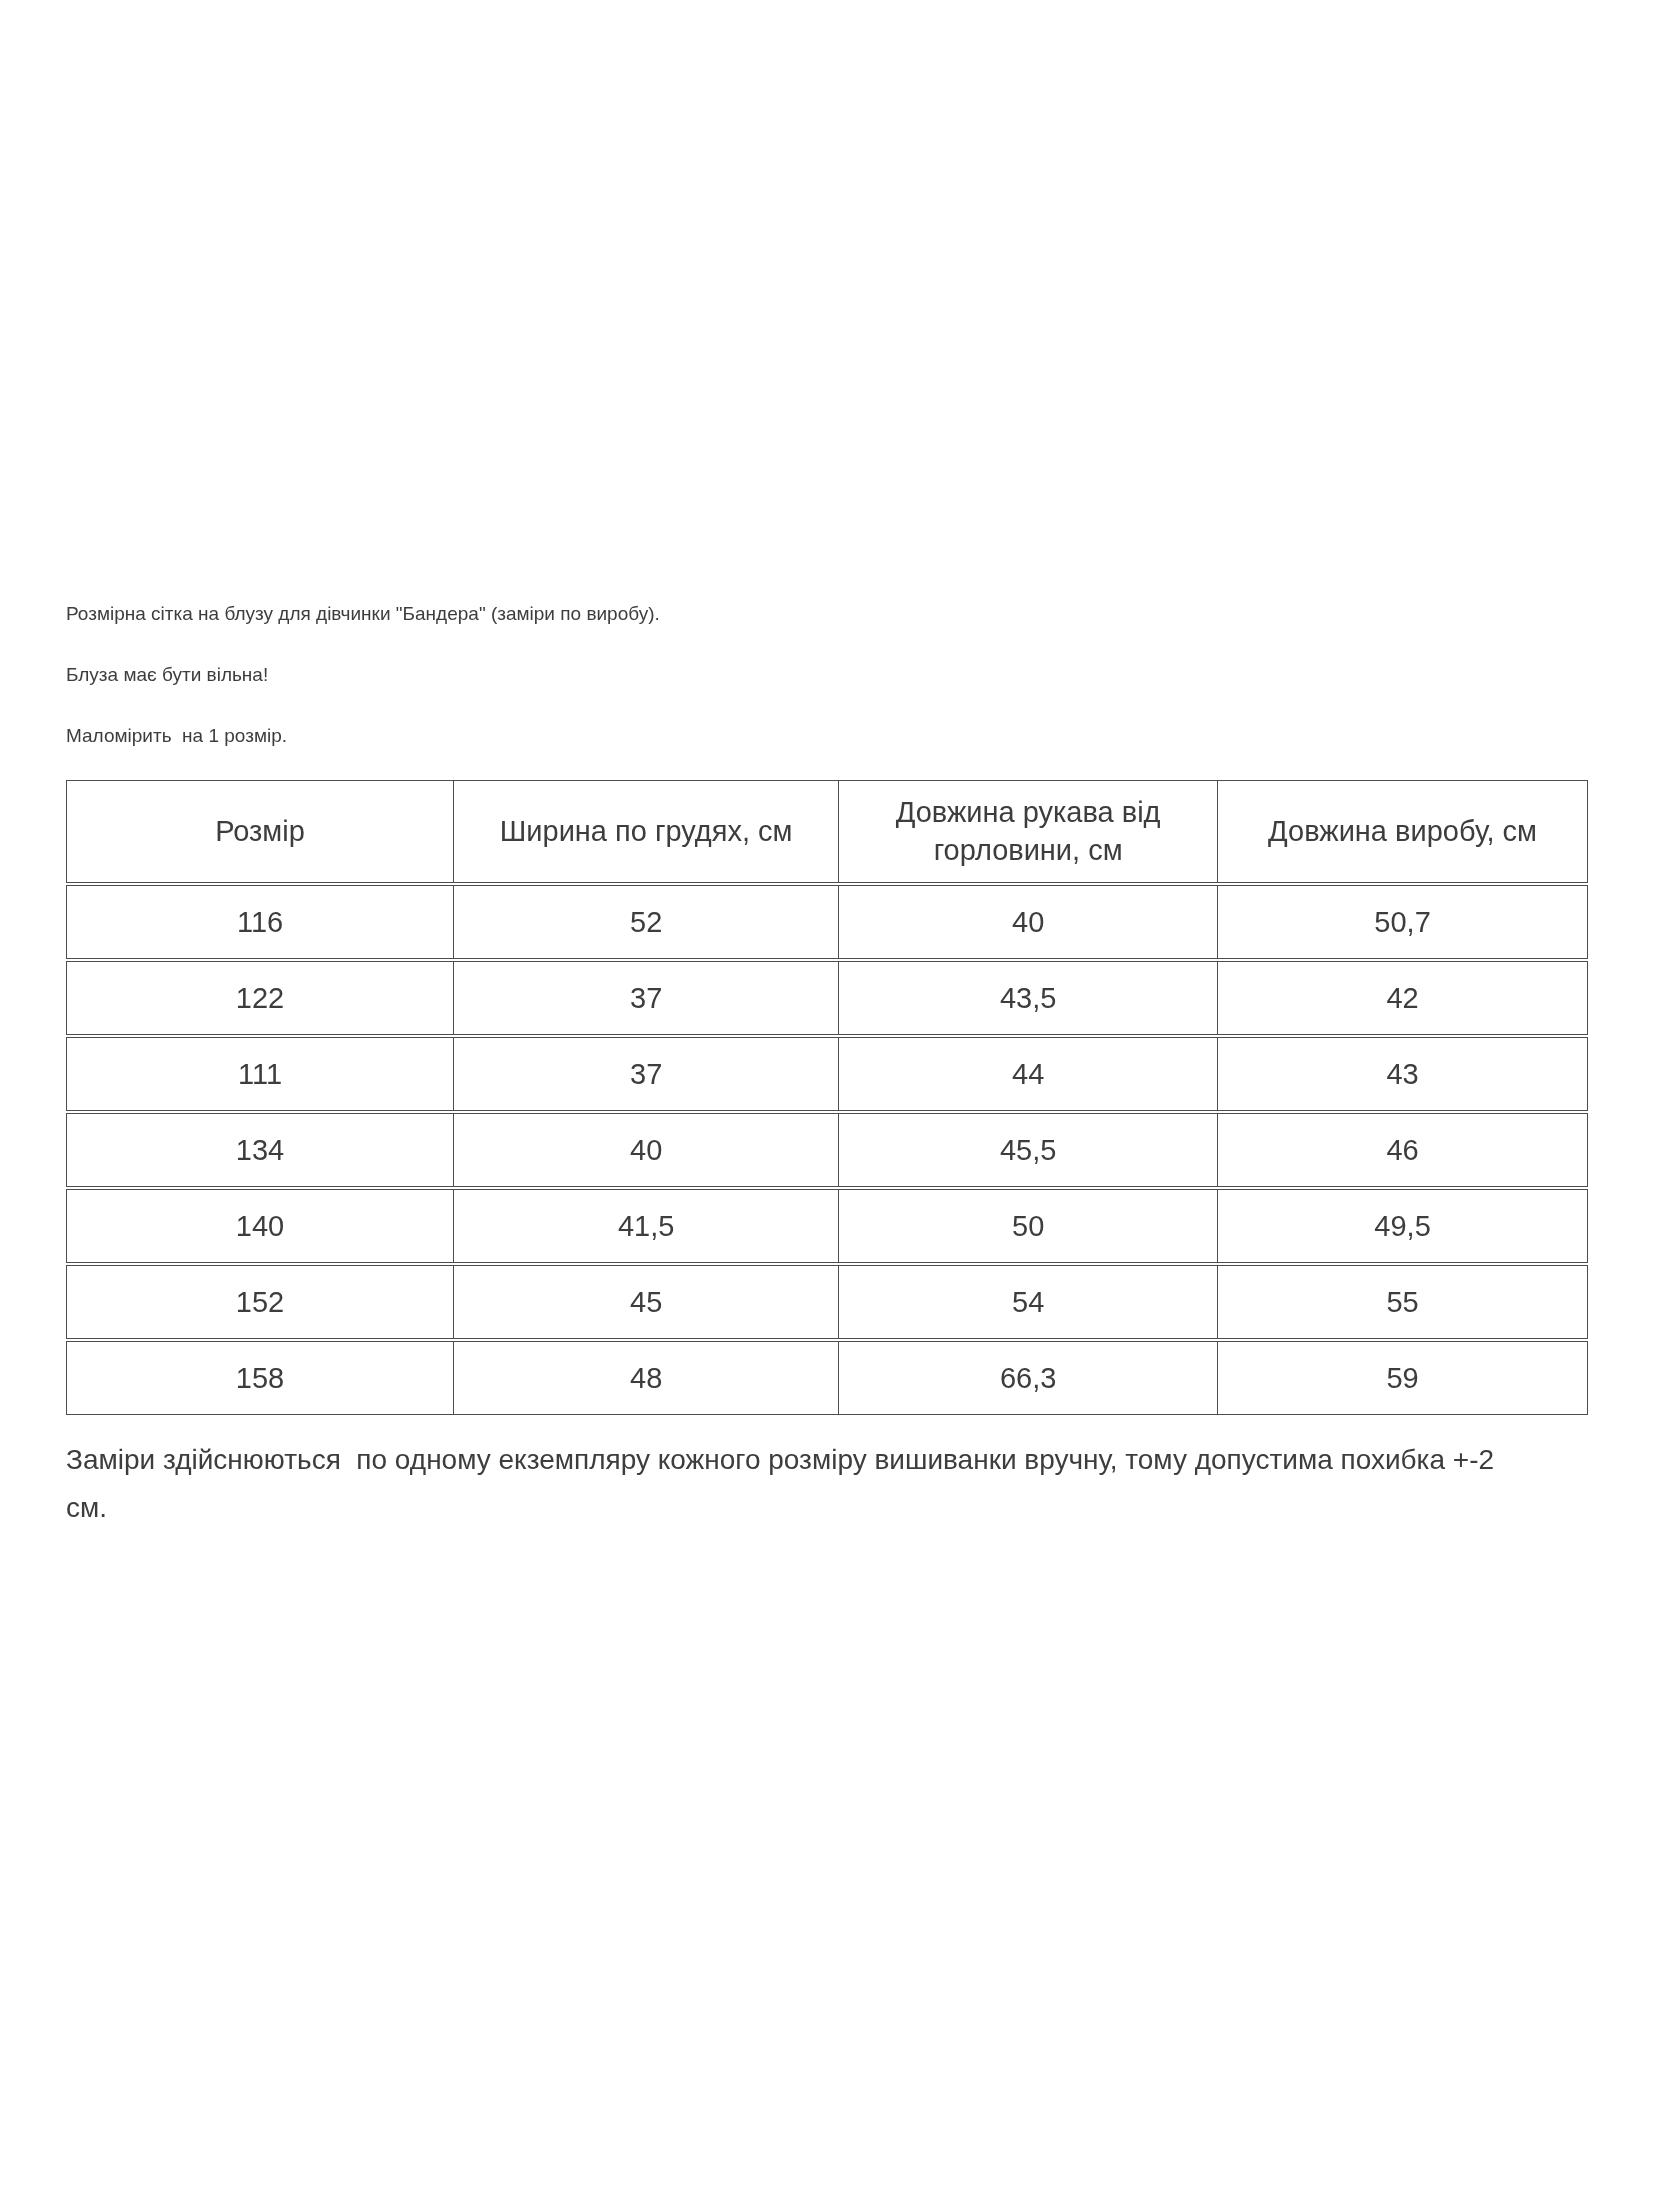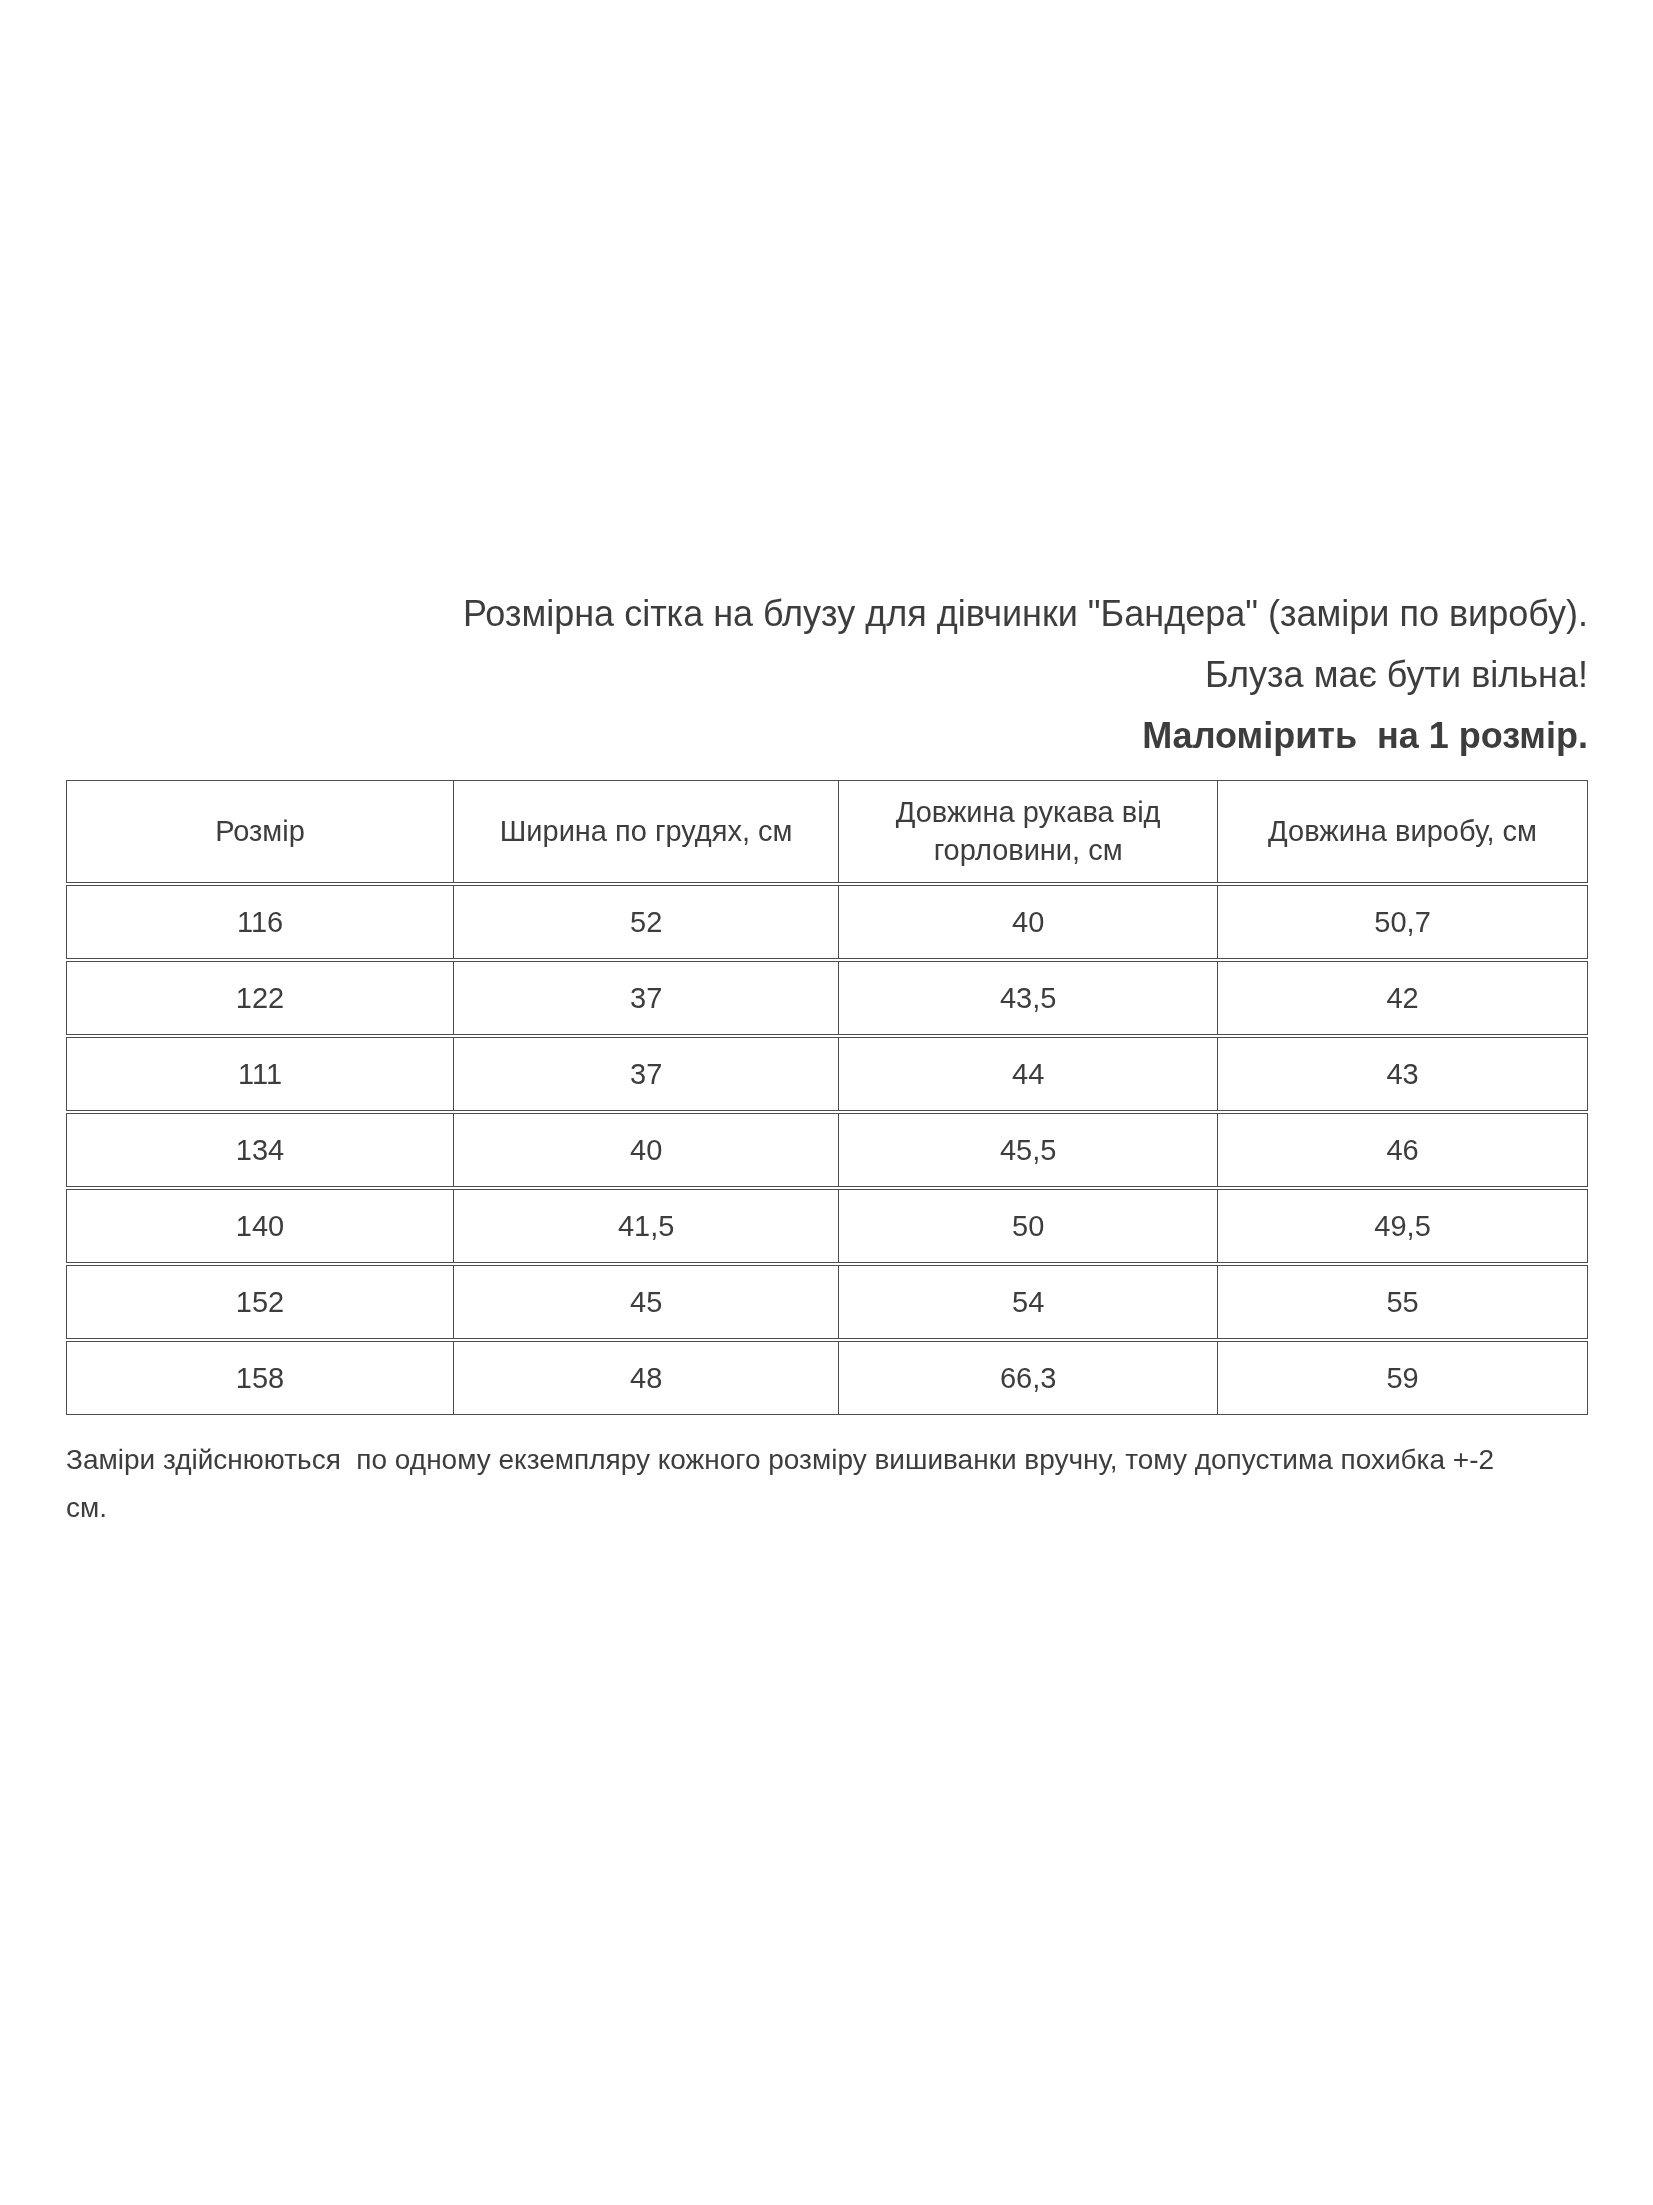--- a/index.html
+++ b/index.html
@@ -13,29 +13,28 @@
     overflow: hidden;
     font-family: "Liberation Sans", "DejaVu Sans", sans-serif;
     color: #3d3d3d;
   }
   .content {
     width: 1522px;
     margin: 0 auto;
     padding-top: 596px;
   }
   .heading-line {
-    text-align: right;
-    font-size: 36px;
+    text-align: left;
+    font-size: 19px;
     line-height: 35px;
     margin: 0 0 26px 0;
     color: #3d3d3d;
   }
   .heading-line:last-of-type {
     margin-bottom: 8px;
-    font-weight: bold;
   }
   table.size-table {
     width: 100%;
     margin-top: 24.5px;
     border-collapse: separate;
     border-spacing: 0 2.5px;
     table-layout: fixed;
   }
   table.size-table th,
   table.size-table td {

